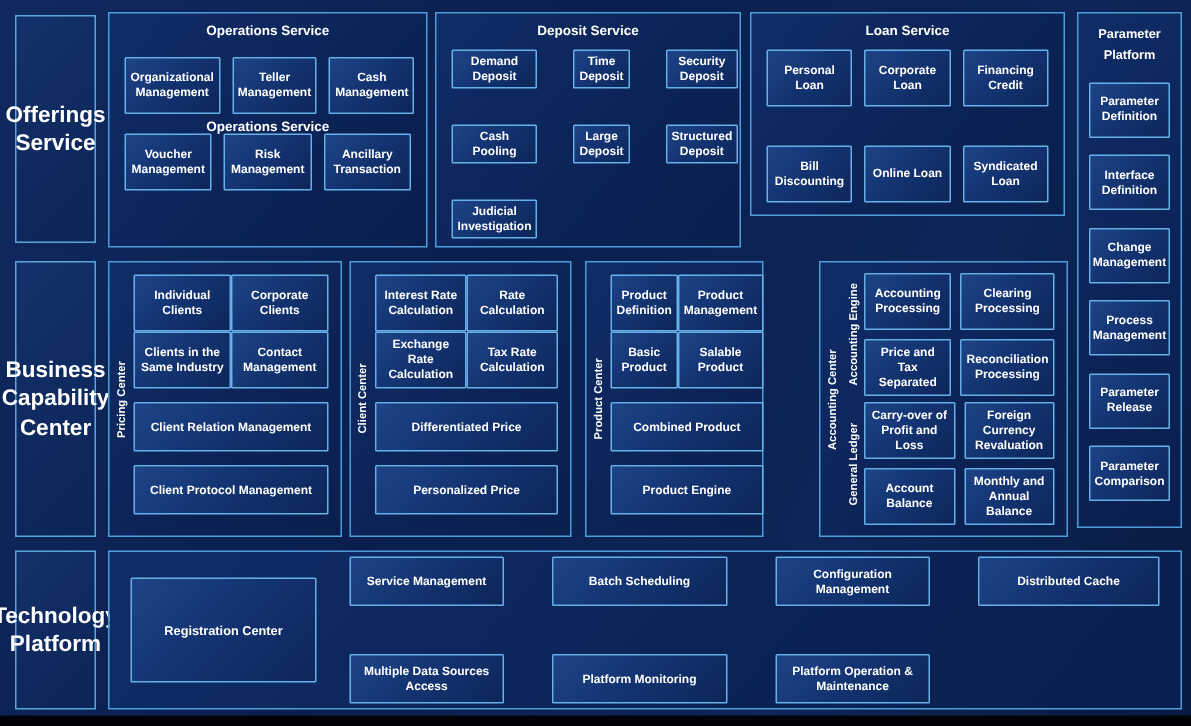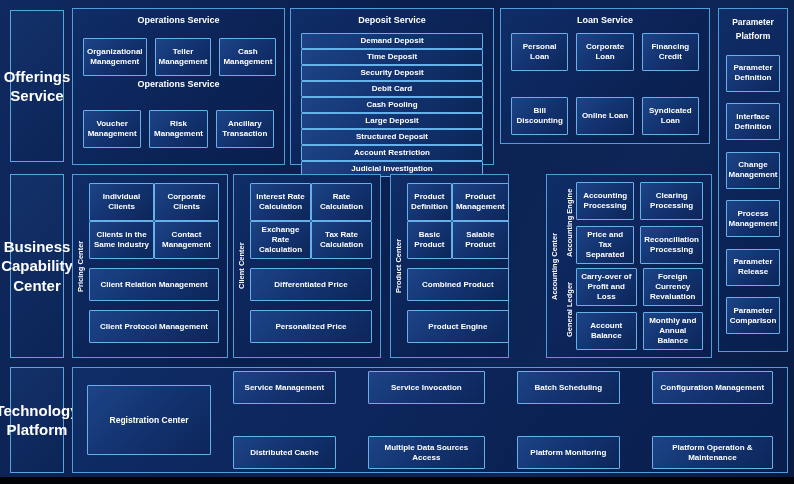--- a/index.html
+++ b/index.html
@@ -29,22 +29,22 @@
     display:flex;align-items:center;justify-content:center;text-align:center;padding:4px;line-height:1.3;
   }
   
   .sec-ops{left:72px;top:8px;width:213px;height:157px;}
   .sec-dep{left:290px;top:8px;width:204px;height:157px;}
   .sec-loan{left:500px;top:8px;width:210px;height:136px;}
   .grid3{display:grid;grid-template-columns:repeat(3,1fr);column-gap:8px;flex:none;}
   .sec-ops .grid3 .box{height:38px;}
   .ops-mid{margin-top:3px;}
   .sec-ops .grid3.r1{margin-top:13px;}
-  .sec-ops .grid3.r2{margin-top:21px;}
-  .dep-grid{flex:1;display:grid;grid-template-columns:repeat(1,1fr);gap:0;margin-top:8px;}
+  .sec-ops .grid3.r2{margin-top:0;}
+  .dep-grid{flex:1;display:grid;grid-template-columns:repeat(4,1fr);gap:24px;margin-top:8px;}
   .loan-grid{flex:1;display:grid;grid-template-columns:repeat(3,1fr);column-gap:8px;row-gap:26px;margin-top:8px;margin-bottom:2px;}
   
   .sec-param{left:718px;top:8px;width:70px;height:344px;}
   .param-inner{display:flex;flex-direction:column;height:100%;box-sizing:border-box;padding:5px;}
   .param-title{color:#fff;font-weight:bold;font-size:8.5px;text-align:center;line-height:1.6;margin-top:2px;}
   .param-list{flex:1;display:flex;flex-direction:column;justify-content:space-evenly;padding:0 2px;}
   .param-list .box{height:37px;}
   
   .center-sec{top:174px;height:184px;display:flex;}
   .sec-pricing{left:72px;width:156px;}
@@ -215,21 +215,20 @@
           <div class="box">Monthly and Annual Balance</div>
         </div>
       </div>
     </div>
   </div>
 
   <div class="section sec-tech">
     <div class="box reg-box">Registration Center</div>
     <div class="tech-grid">
       <div class="box">Service Management</div>
-      <div class="box">Service Invocation</div>
       <div class="box">Batch Scheduling</div>
       <div class="box">Configuration Management</div>
       <div class="box">Distributed Cache</div>
       <div class="box">Multiple Data Sources Access</div>
       <div class="box">Platform Monitoring</div>
       <div class="box">Platform Operation &amp; Maintenance</div>
     </div>
   </div>
 
   <div class="bottom-strip"></div>

